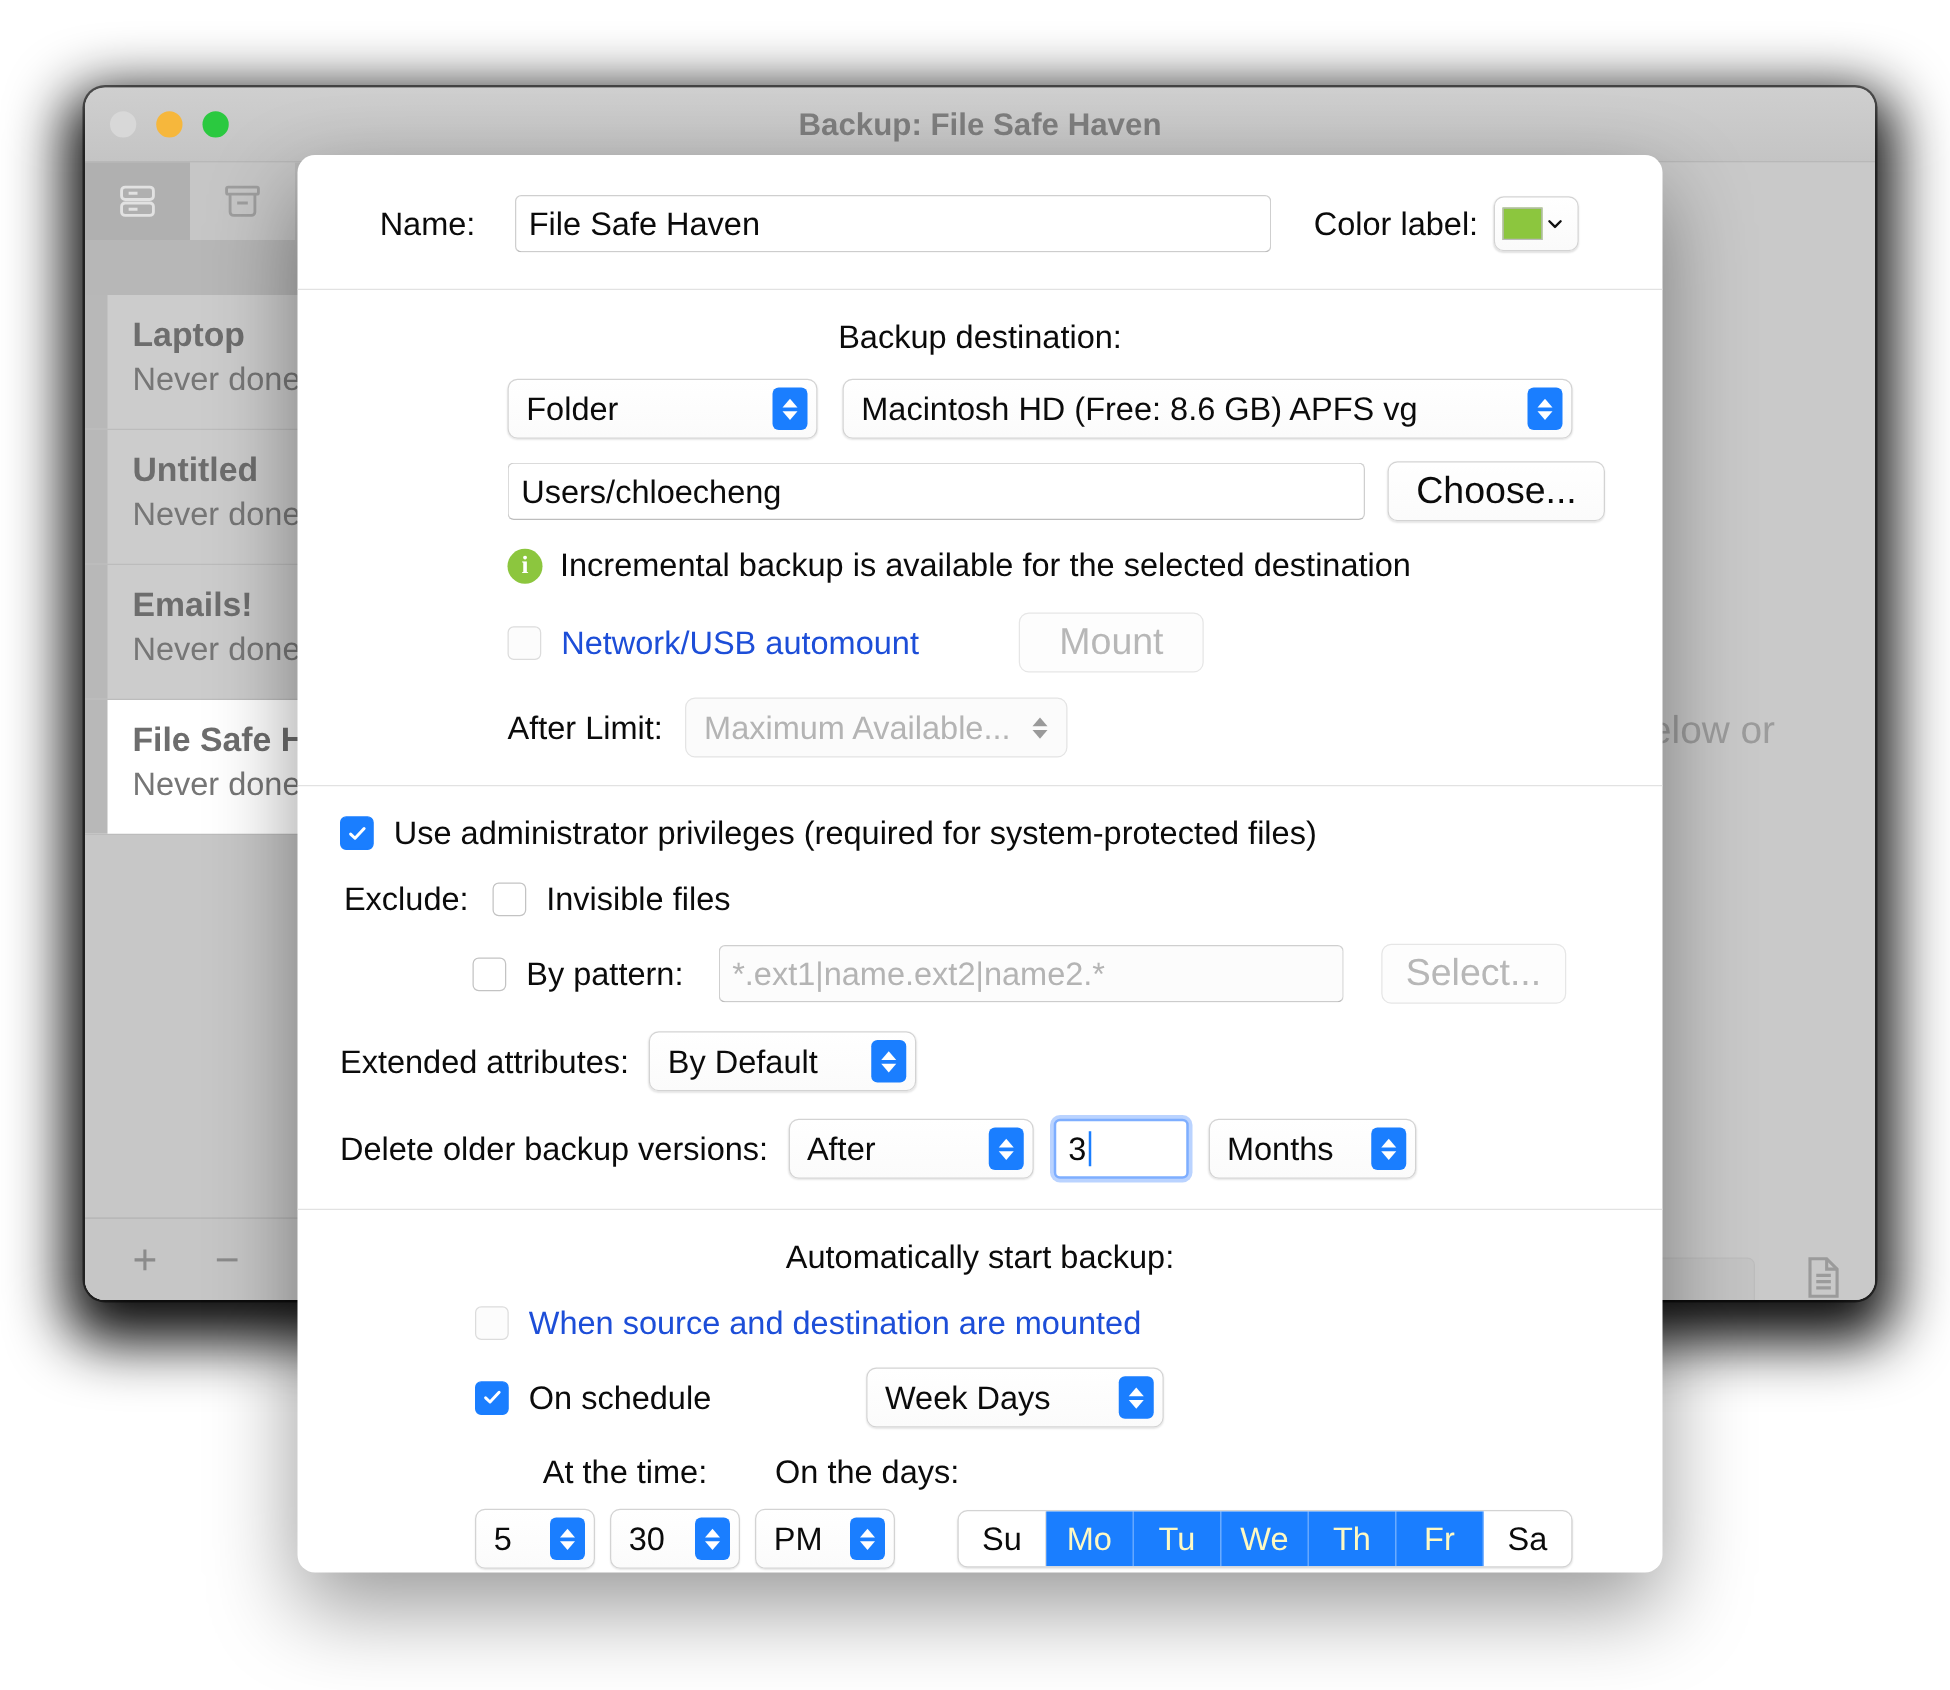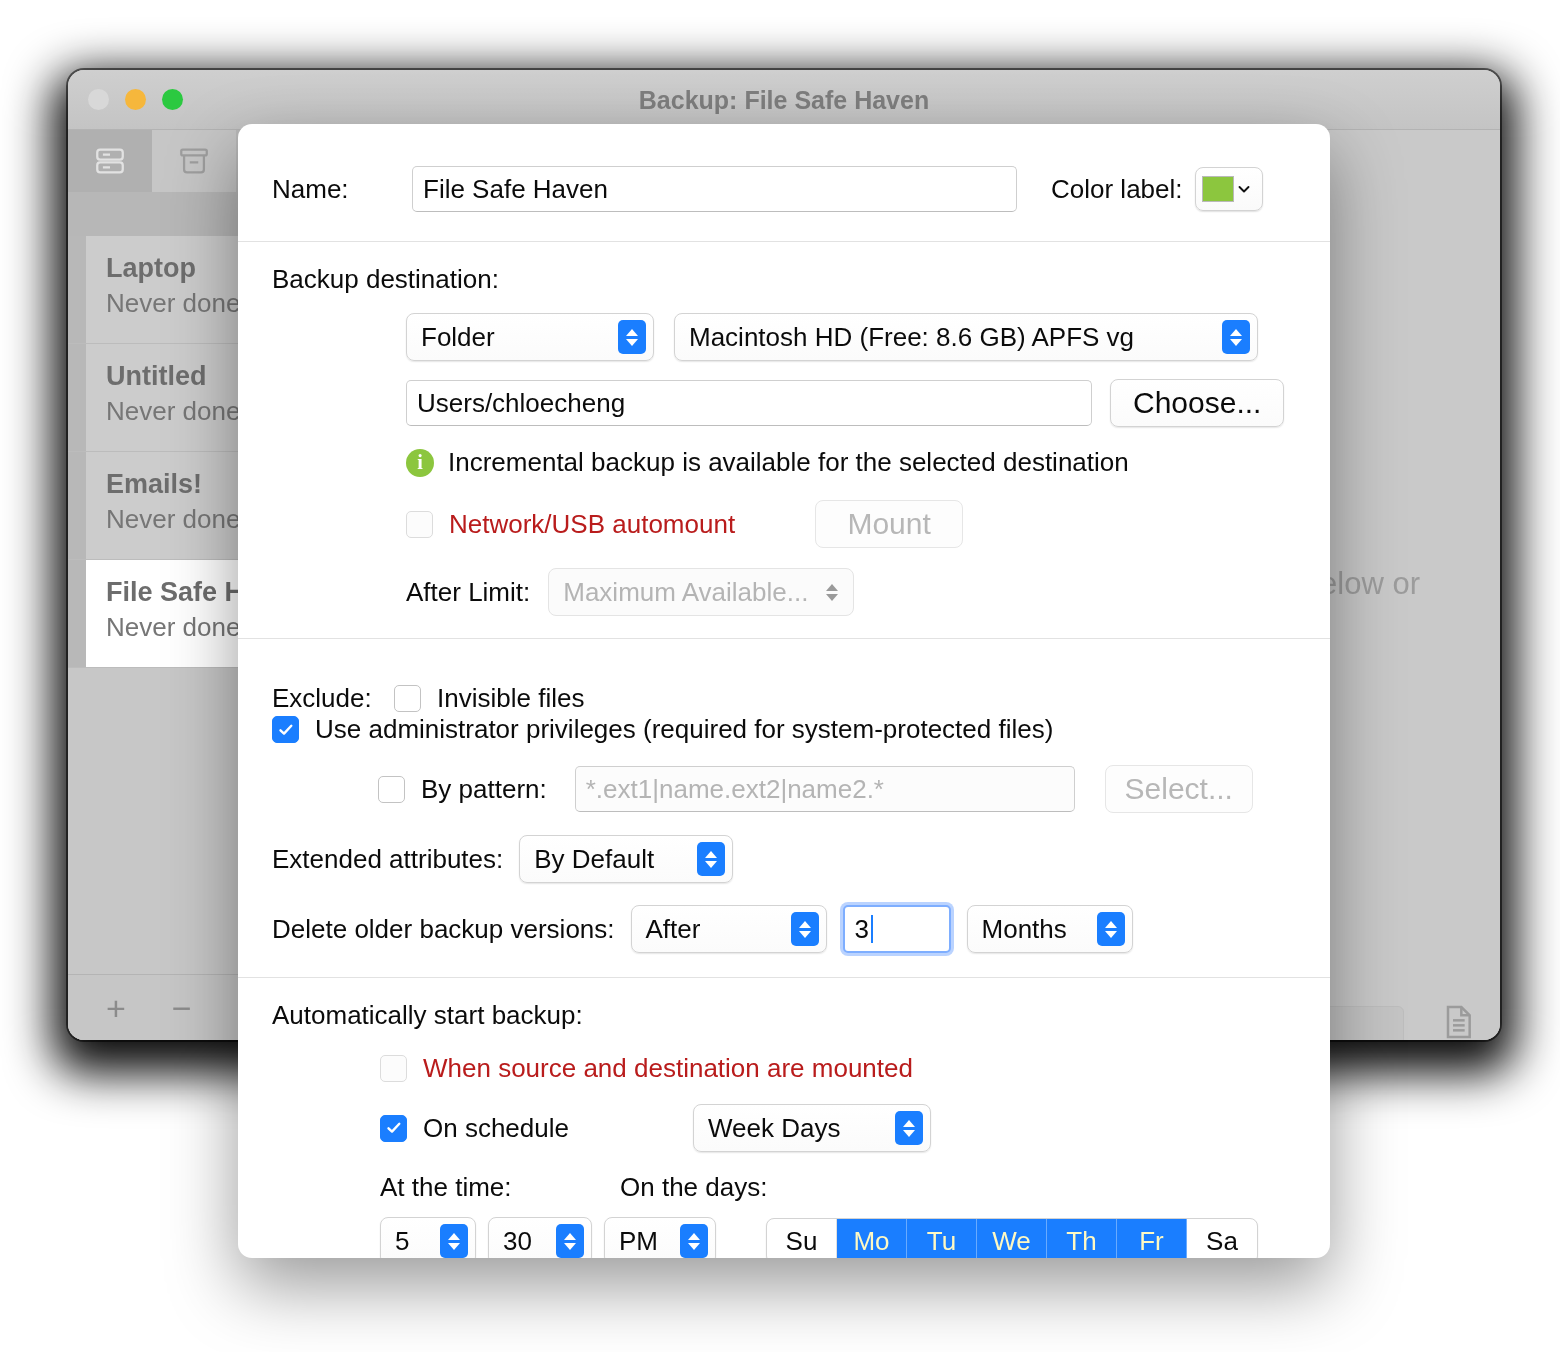--- a/index.html
+++ b/index.html
@@ -103,21 +103,21 @@
   .sheet {
     position: absolute;
     left: 238px; top: 124px;
     width: 1092px; height: 1134px;
     background: #ffffff;
     border-radius: 14px;
     box-shadow: 0 28px 70px rgba(0,0,0,0.40);
     font-size: 26px; color: #0b0b0b;
     overflow: hidden;
   }
-  .sheet-inner { padding: 13px 34px; }
+  .sheet-inner { padding: 3px 34px; text-align: center; }
   .hr { height: 1px; background: #e2e2e2; margin: 0 -34px; }
 
   .row { display: flex; align-items: center; }
   .lbl { font-size: 26px; color: #0b0b0b; }
 
   
   .txt {
     height: 46px; background: #fff;
     border: 1px solid #cfcfcf; border-bottom-color:#bdbdbd; border-radius: 5px;
     font-size: 26px; color: #0b0b0b; padding: 0 10px;
@@ -158,21 +158,21 @@
 
   .cb {
     width: 27px; height: 27px; border-radius: 5px; flex: 0 0 27px;
     border: 1px solid #c3c3c3; background: #fff;
     display: flex; align-items: center; justify-content: center;
   }
   .cb.on { background: #1a7eff; border-color: #1a7eff; }
   .cb.dim { border-color: #dcdcdc; background: #fcfcfc; }
   .cb.on svg { display: block; }
 
-  .dimtext { color: #b91c1c; }
+  .dimtext { color: #1d4ed8; }
 
   
   .colorwell {
     width: 68px; height: 44px; border-radius: 8px;
     background: linear-gradient(#ffffff,#fafafa);
     border: 1px solid #d3d3d3; box-shadow: 0 1px 1.5px rgba(0,0,0,0.12);
     display: flex; align-items: center; gap: 2px; padding: 0 6px;
   }
   .swatch { width: 32px; height: 26px; border: 1px solid #b9b9b9; }
 
@@ -347,33 +347,33 @@
                 <i class="chev up"></i>
                 <i class="chev dn"></i>
               </span>
           </div>
         </div>
       </div>
 
       <div class="hr"></div>
 
       <div style="padding-top:22px;">
-        <div class="row" style="margin-top:22px; gap:16px;">
-          <span class="lbl" style="width:106px;">Exclude:</span>
-          <span class="cb"></span>
-          <span class="lbl">Invisible files</span>
-        </div>
-
         <div class="row" style="gap:16px;">
           <span class="cb on">
             <svg width="18" height="18" viewBox="0 0 18 18">
                 <path d="M3.5 9.3 L7 12.6 L14.3 4.8" fill="none" stroke="#fff" stroke-width="2.4" stroke-linecap="round" stroke-linejoin="round"></path>
               </svg>
           </span>
           <span class="lbl">Use administrator privileges (required for system-protected files)</span>
+        </div>
+
+        <div class="row" style="margin-top:22px; gap:16px;">
+          <span class="lbl" style="width:106px;">Exclude:</span>
+          <span class="cb"></span>
+          <span class="lbl">Invisible files</span>
         </div>
 
         <div class="row" style="margin-top:20px; gap:16px; padding-left:106px;">
           <span class="cb"></span>
           <span class="lbl">By pattern:</span>
           <div class="txt placeholder" style="width:500px; margin-left:12px;">*.ext1|name.ext2|name2.*</div>
           <div class="btn dim" style="width:148px; margin-left:14px;">Select...</div>
         </div>
 
         <div class="row" style="margin-top:22px; gap:16px;">

